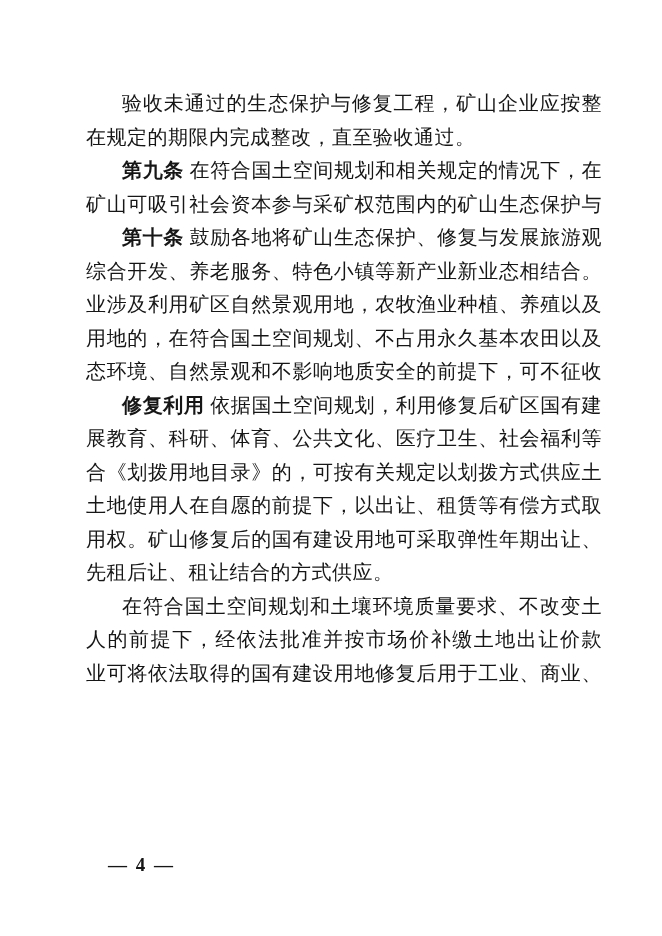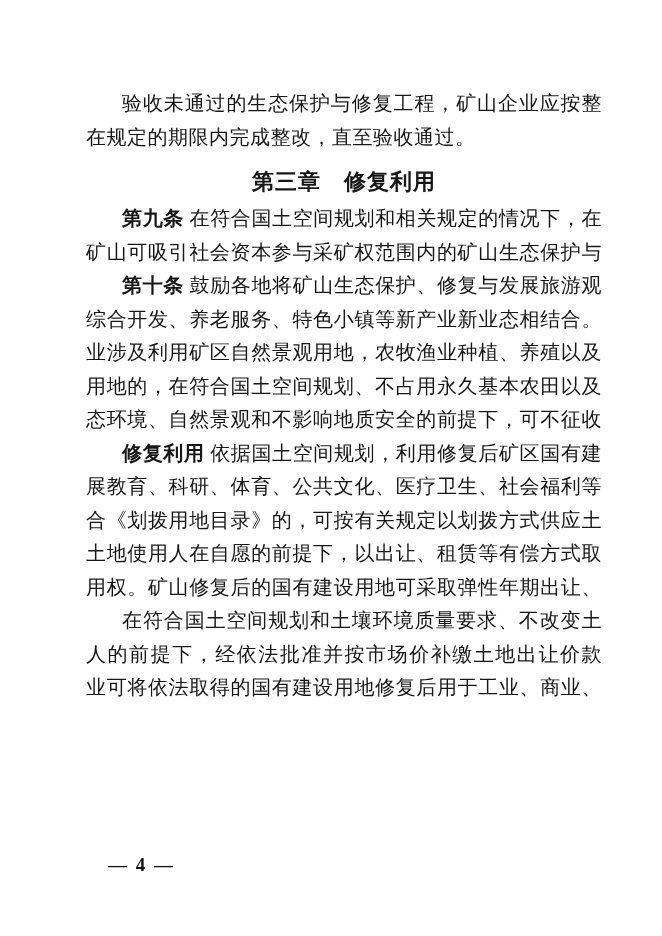--- a/index.html
+++ b/index.html
@@ -66,38 +66,38 @@
 </style>
 </head>
 <body>
 
 <div class="page">
   <div class="content">
       <div class="para">
         <div class="line fill first">验收未通过的生态保护与修复工程，矿山企业应按整改要求，</div>
         <div class="line">在规定的期限内完成整改，直至验收通过。</div>
       </div>
-      <div class="chapter-heading">第三章　修复利用</div>
       <div class="para">
         <div class="line fill first"><span class="lead">第九条</span> 在符合国土空间规划和相关规定的情况下，在建与生产</div>
         <div class="line fill">矿山可吸引社会资本参与采矿权范围内的矿山生态保护与修复，并</div>
       </div>
       <div class="para">
         <div class="line fill first"><span class="lead">第十条</span> 鼓励各地将矿山生态保护、修复与发展旅游观光、农业</div>
         <div class="line fill">综合开发、养老服务、特色小镇等新产业新业态相结合。发展旅游</div>
         <div class="line fill">业涉及利用矿区自然景观用地，农牧渔业种植、养殖以及配套道路</div>
         <div class="line fill">用地的，在符合国土空间规划、不占用永久基本农田以及不破坏生</div>
         <div class="line fill">态环境、自然景观和不影响地质安全的前提下，可不征收(收回)、</div>
       </div>
       <div class="para">
         <div class="line fill first"><span class="lead">修复利用</span> 依据国土空间规划，利用修复后矿区国有建设用地发</div>
         <div class="line fill">展教育、科研、体育、公共文化、医疗卫生、社会福利等产业，符</div>
         <div class="line fill">合《划拨用地目录》的，可按有关规定以划拨方式供应土地。鼓励</div>
         <div class="line fill">土地使用人在自愿的前提下，以出让、租赁等有偿方式取得土地使</div>
         <div class="line fill">用权。矿山修复后的国有建设用地可采取弹性年期出让、长期租赁、</div>
+        <div class="line">先租后让、租让结合的方式供应。</div>
       </div>
       <div class="para">
         <div class="line fill first">在符合国土空间规划和土壤环境质量要求、不改变土地使用权</div>
         <div class="line fill">人的前提下，经依法批准并按市场价补缴土地出让价款后，矿山企</div>
         <div class="line fill">业可将依法取得的国有建设用地修复后用于工业、商业、服务业等</div>
       </div>
     </div>
   <div class="page-footer">— 4 —</div>
 </div>
 

